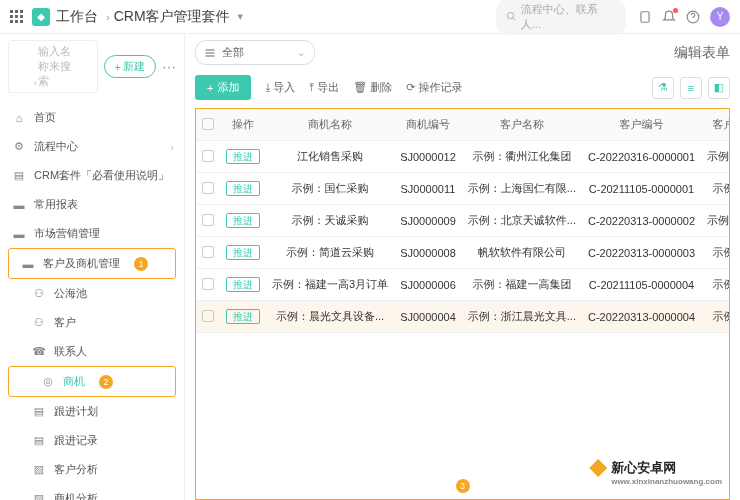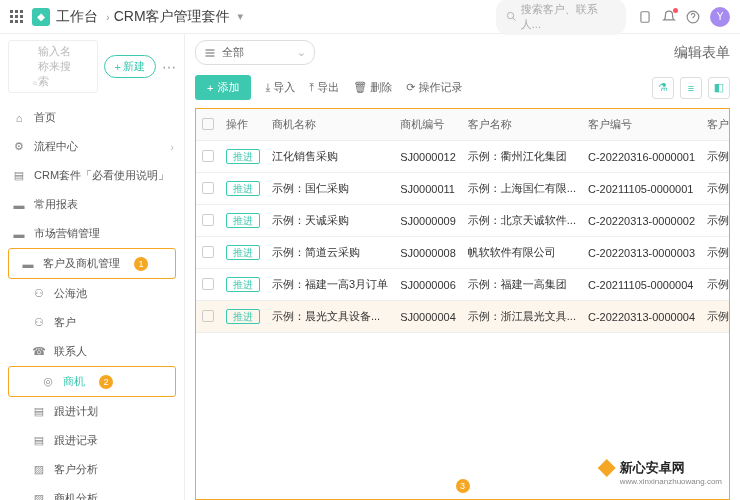--- a/index.html
+++ b/index.html
@@ -35,30 +35,30 @@
 .toolbar1{display:flex;align-items:center;padding:6px 10px;gap:8px}
 .view-sel{display:flex;align-items:center;border:1px solid #ddd;border-radius:11px;padding:4px 8px;width:120px;gap:6px;color:#666}
 .edit-form{color:#666;font-size:14px}
 .toolbar2{display:flex;align-items:center;padding:4px 10px;gap:14px}
 .add-btn{background:#3cc9b0;color:#fff;border-radius:3px;padding:5px 12px;display:flex;align-items:center;gap:4px}
 .tb-link{color:#666;display:flex;align-items:center;gap:3px}
 .tb-right{margin-left:auto;display:flex;gap:6px}
 .sq-btn{width:22px;height:22px;border:1px solid #ddd;border-radius:3px;display:flex;align-items:center;justify-content:center;color:#3cc9b0}
 .table-wrap{margin:4px 10px 0;border:1px solid #f5a623;flex:1;overflow:auto;position:relative}
 table{width:100%;border-collapse:collapse;font-size:11px}
-th,td{padding:8px 6px;text-align:left;border-bottom:1px solid #eee;white-space:nowrap;overflow:hidden;text-overflow:ellipsis}
+th,td{padding:8px 6px;text-align:center;border-bottom:1px solid #eee;white-space:nowrap;overflow:hidden;text-overflow:ellipsis}
 th{background:#fafafa;color:#666;font-weight:normal}
 th:first-child,td:first-child{width:28px;text-align:center}
 th:nth-child(2),td:nth-child(2){width:50px}
 .chk{width:12px;height:12px;border:1px solid #ccc;display:inline-block;border-radius:2px}
 .push-btn{border:1px solid #3cc9b0;color:#3cc9b0;border-radius:2px;padding:1px 6px;font-size:10px}
 tr.hover{background:#fdf6ec}
 .num3{position:absolute;bottom:6px;left:50%;transform:translateX(-50%);width:14px;height:14px;border-radius:50%;background:#f5a623;color:#fff;display:flex;align-items:center;justify-content:center;font-size:9px}
 .watermark{position:absolute;bottom:14px;right:18px;display:flex;align-items:flex-start;gap:4px;font-size:13px;font-weight:bold;color:#222}
-.watermark .sub{font-size:8px;color:#888;font-weight:normal}
+.watermark .sub{font-size:8px;color:#888;font-weight:bold}
 .wm-icon{width:18px;height:18px;background:#f5a623;clip-path:polygon(50% 0,100% 50%,50% 100%,0 50%)}
 </style>
 </head>
 <body>
 
 <div class="header">
   <div class="apps-icon">
       <span></span>
       <span></span>
       <span></span>
@@ -73,21 +73,21 @@
   <span class="header-title">工作台</span>
   <span class="chevron">›</span>
   <span class="header-title">CRM客户管理套件</span>
   <span class="chevron">▾</span>
   <div class="flex-spacer"></div>
   <div class="search-box">
     <svg width="11" height="11" viewBox="0 0 24 24" fill="none" stroke="currentColor" stroke-width="2">
         <circle cx="10" cy="10" r="7"></circle>
         <line x1="21" y1="21" x2="15" y2="15"></line>
       </svg>
-    <span>搜索客户、联系人...</span>
+    <span>流程中心、联系人...</span>
   </div>
   <div class="header-icons">
     <div class="header-icon"><svg width="14" height="14" viewBox="0 0 24 24" fill="none" stroke="currentColor" stroke-width="2">
           <rect x="5" y="3" width="14" height="18" rx="2"></rect>
         </svg></div>
     <div class="header-icon"><svg width="14" height="14" viewBox="0 0 24 24" fill="none" stroke="currentColor" stroke-width="2">
           <path d="M18 8A6 6 0 006 8c0 7-3 9-3 9h18s-3-2-3-9"></path>
         </svg><span class="badge"></span></div>
     <div class="header-icon"><svg width="14" height="14" viewBox="0 0 24 24" fill="none" stroke="currentColor" stroke-width="2">
           <circle cx="12" cy="12" r="10"></circle>

